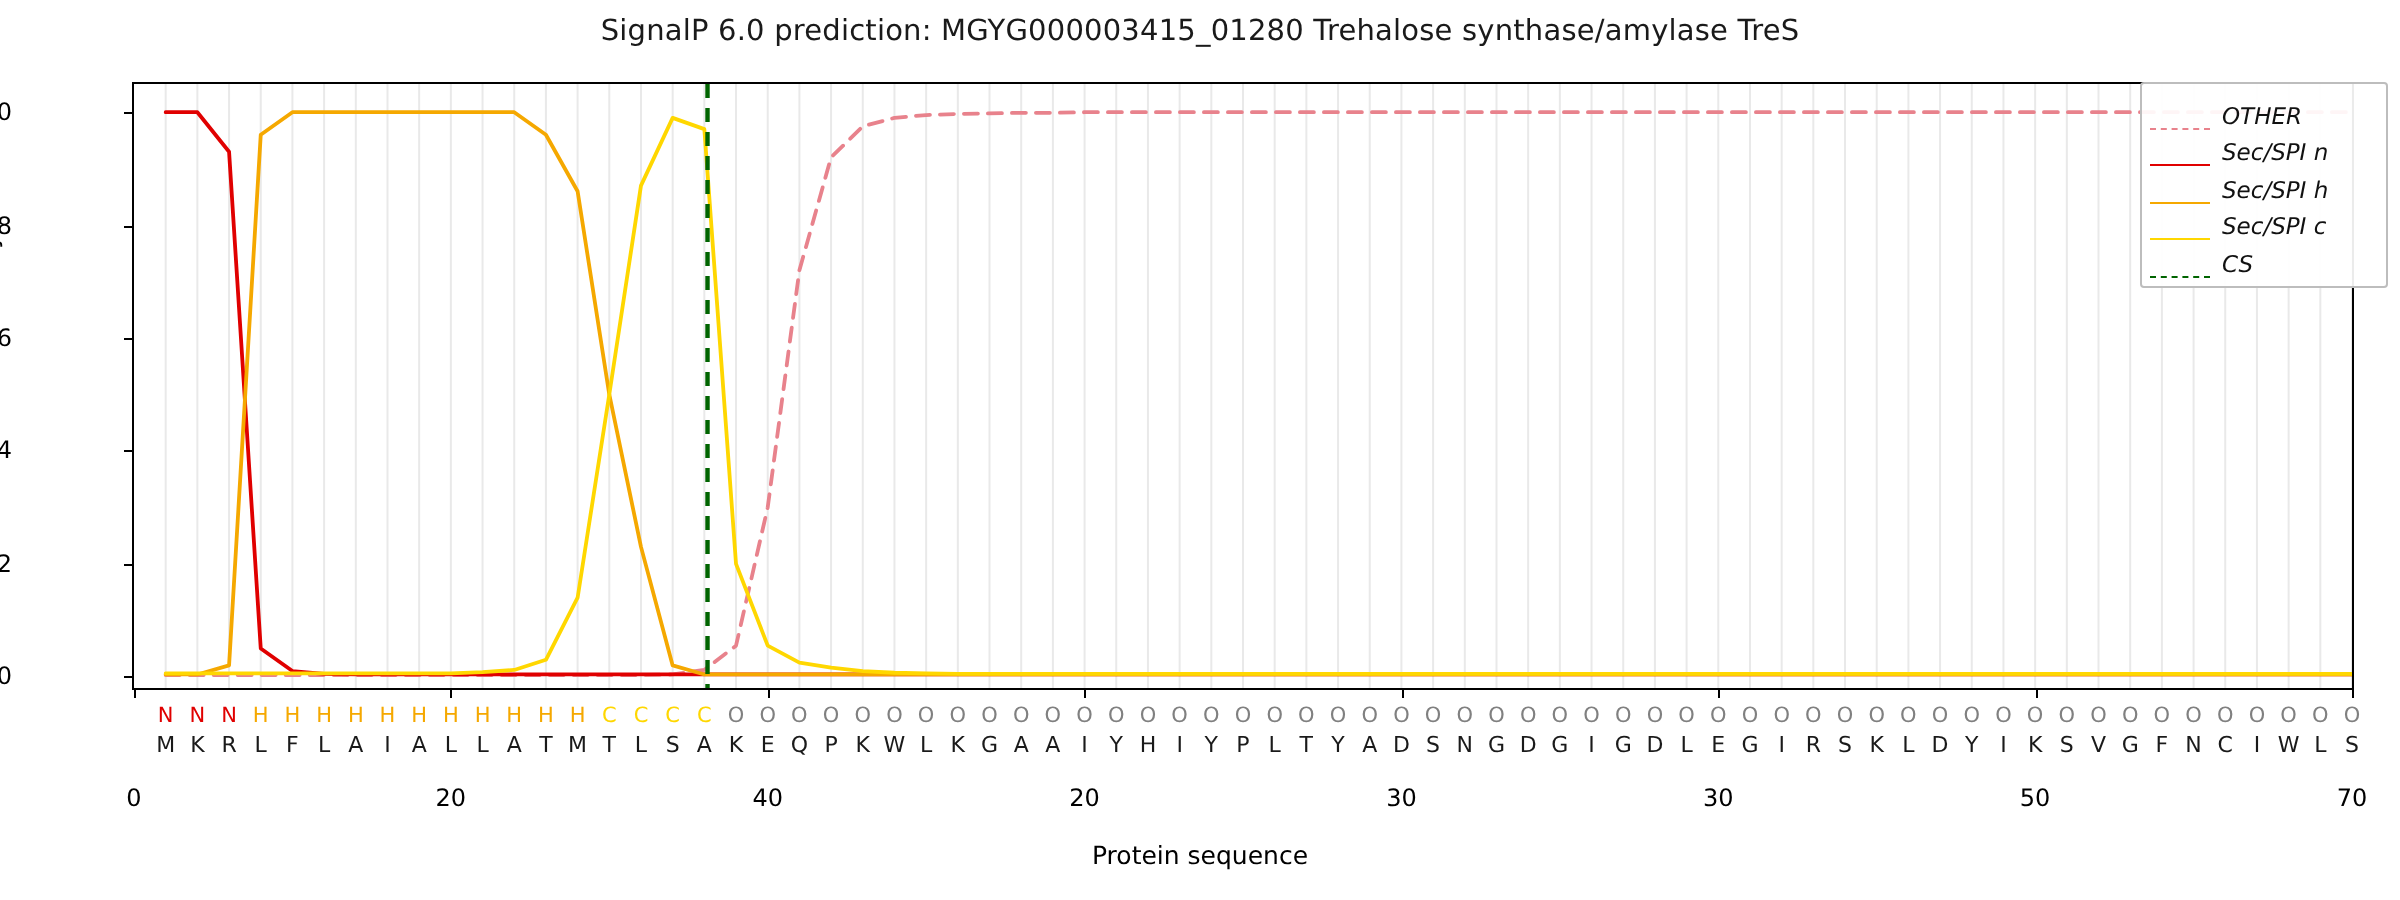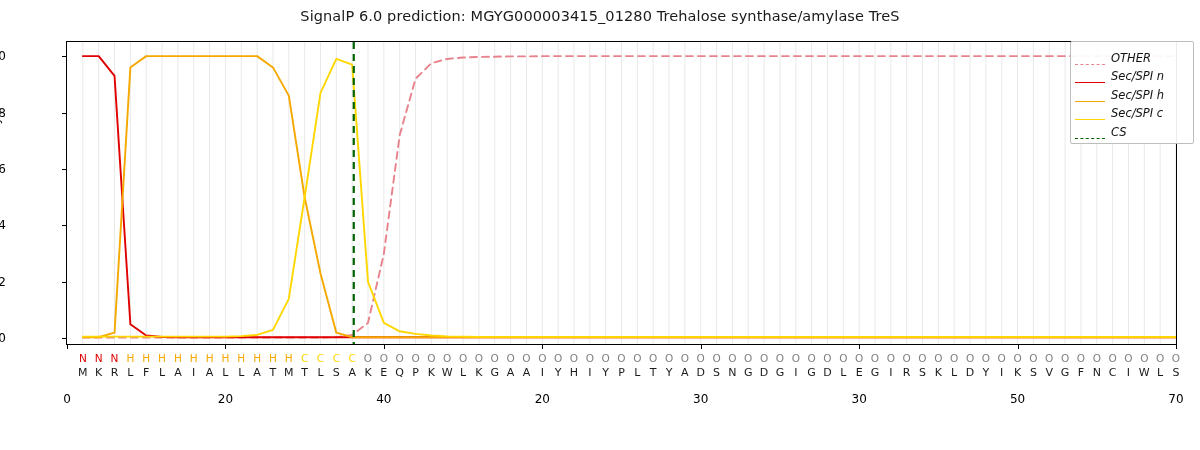--- a/index.html
+++ b/index.html
@@ -36,20 +36,21 @@
   .legtxt{font-size:11.5px;color:#111;white-space:nowrap;}
 </style>
 </head>
 <body>
 
 <div id="fig">
 
   <div id="title">SignalP 6.0 prediction: MGYG000003415_01280 Trehalose synthase/amylase TreS</div>
 
   <div id="ylabel">Probability</div>
+  <div id="xlabel">Protein sequence</div>
 
   <div id="yticks">
       <div class="ytick" style="top: 338.355px;">0.0</div>
       <div class="ytickmark" style="top: 338.355px;"></div>
       <div class="ytick" style="top: 281.907px;">0.2</div>
       <div class="ytickmark" style="top: 281.907px;"></div>
       <div class="ytick" style="top: 225.458px;">0.4</div>
       <div class="ytickmark" style="top: 225.458px;"></div>
       <div class="ytick" style="top: 169.009px;">0.6</div>
       <div class="ytickmark" style="top: 169.009px;"></div>

